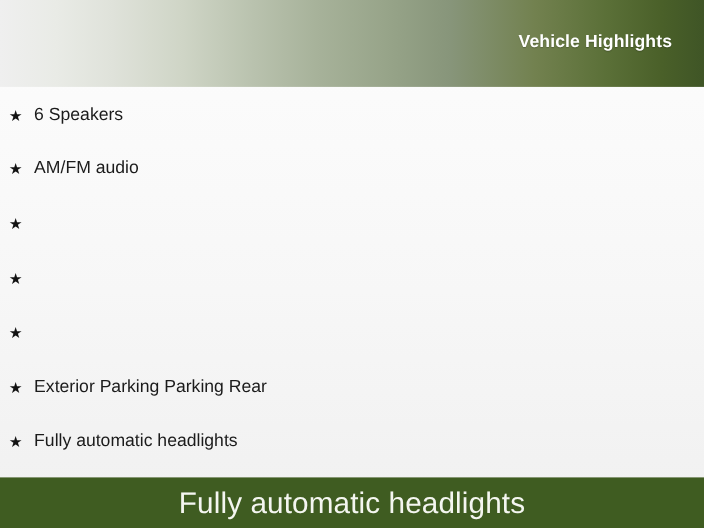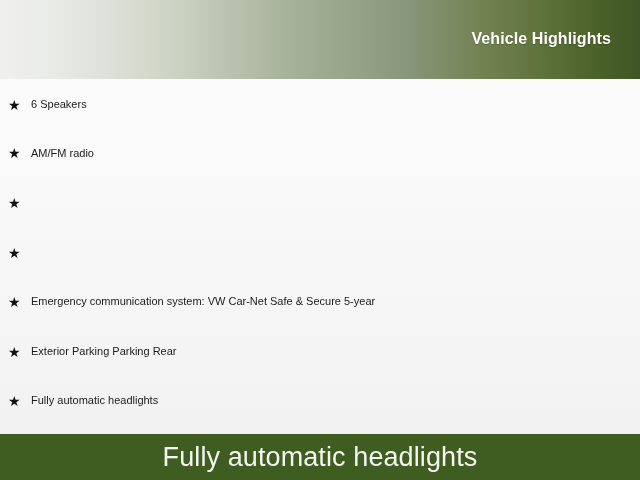--- a/index.html
+++ b/index.html
@@ -87,21 +87,21 @@
     flex: 0 0 auto;
     width: 23px;
     color: #121212;
     font-size: 14px;
     line-height: 1;
     display: inline-block;
   }
   .feature-label {
     flex: 1 1 auto;
     color: #1b1b1b;
-    font-size: 11px;
+    font-size: 16px;
     line-height: 1.25;
     white-space: nowrap;
   }
 
   
   .footer {
     flex: 0 0 auto;
     height: 46px;
     background: #3f5c21;
     display: flex;
@@ -129,34 +129,33 @@
   <div class="body">
     <ul class="feature-list">
 
       <li class="feature-item">
         <span class="bullet-star">★</span>
         <span class="feature-label">6 Speakers</span>
       </li>
 
       <li class="feature-item">
         <span class="bullet-star">★</span>
-        <span class="feature-label">AM/FM radio</span>
+        <span class="feature-label">AM/FM audio</span>
       </li>
 
       <li class="feature-item">
         <span class="bullet-star">★</span>
       </li>
 
       <li class="feature-item">
         <span class="bullet-star">★</span>
       </li>
 
       <li class="feature-item">
         <span class="bullet-star">★</span>
-        <span class="feature-label">Emergency communication system: VW Car-Net Safe &amp; Secure 5-year</span>
       </li>
 
       <li class="feature-item">
         <span class="bullet-star">★</span>
         <span class="feature-label">Exterior Parking Parking Rear</span>
       </li>
 
       <li class="feature-item">
         <span class="bullet-star">★</span>
         <span class="feature-label">Fully automatic headlights</span>

